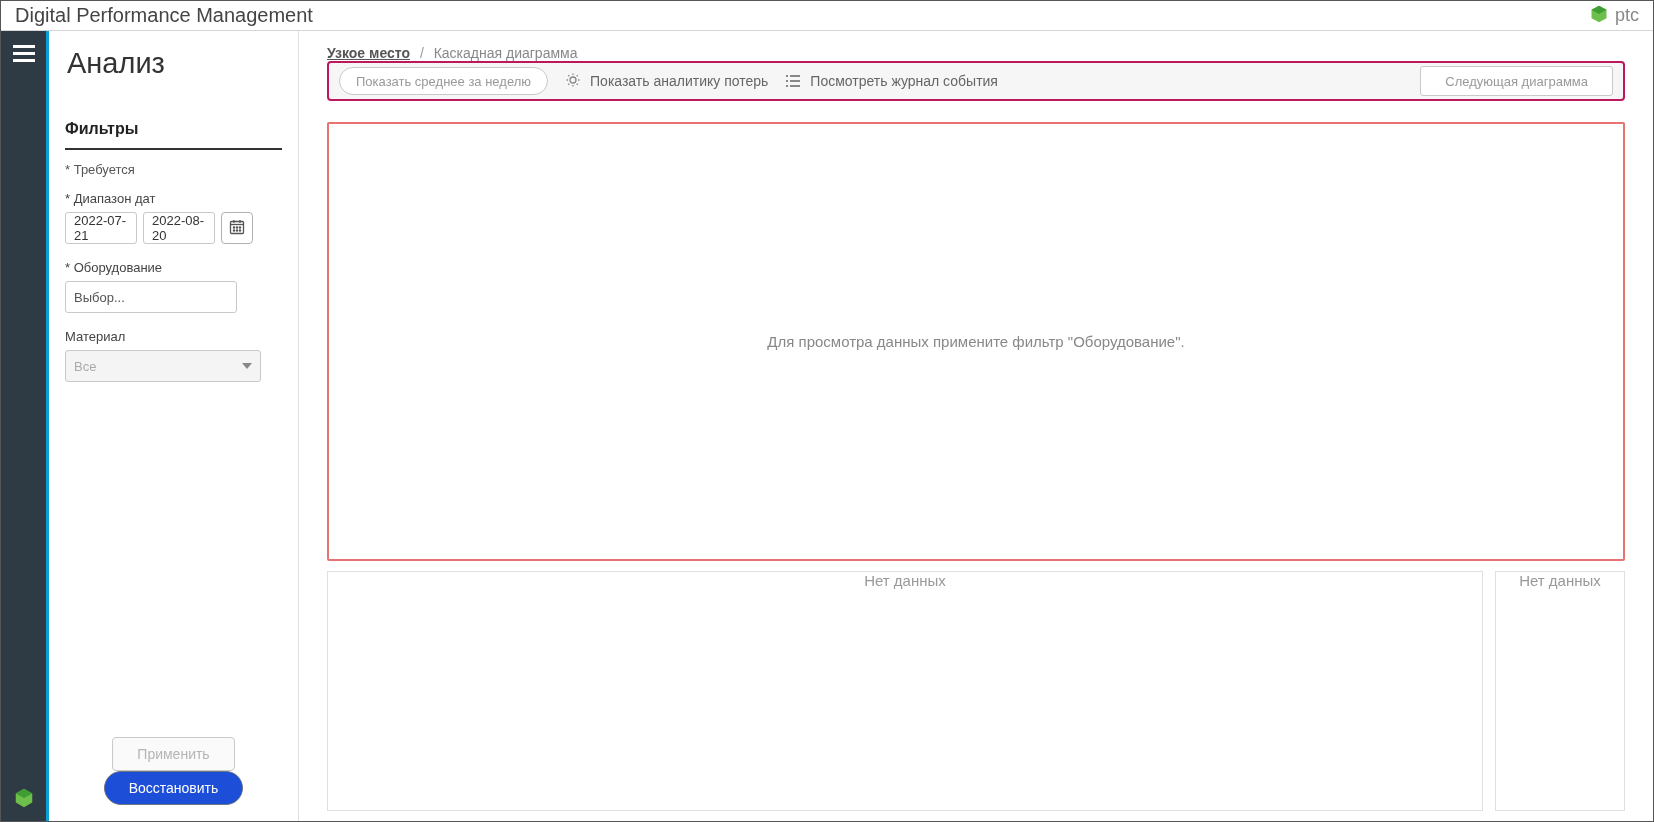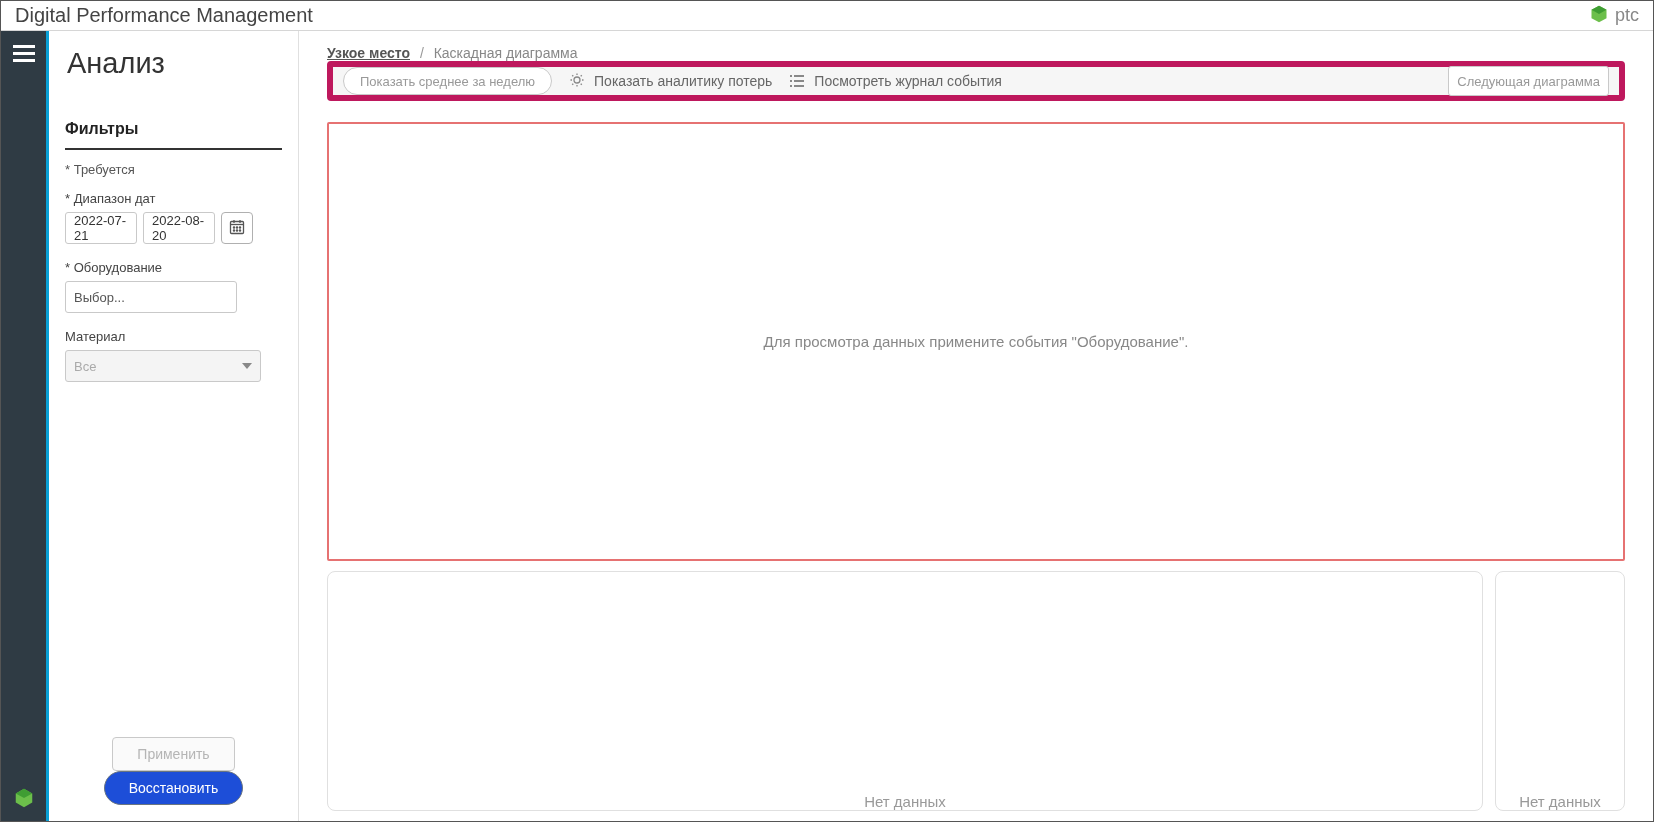--- a/index.html
+++ b/index.html
@@ -29,29 +29,29 @@
   .select-box { width: 196px; height: 32px; border: 1px solid #c9c9c9; border-radius: 3px; padding: 12px 8px; background: #f4f4f4; color: #888; display: flex; align-items: center; justify-content: space-between; cursor: pointer; }
   .select-box.disabled { background: #f4f4f4; color: #aaa; }
   .sidebar-footer { padding: 8px 16px 4px 16px; display: flex; flex-direction: column; align-items: center; gap: 0; }
   .btn { height: 34px; border-radius: 4px; border: 1px solid #c9c9c9; background: #fff; font-size: 14px; padding: 0 24px; cursor: pointer; display: inline-flex; align-items: center; justify-content: center; }
   .btn-disabled { color: #b5b5b5; background: #fafafa; cursor: default; }
   .btn-primary { background: #1d4ed8; color: #fff; border-color: #6a7580; border-radius: 17px; }
   .main { flex: 1; display: flex; flex-direction: column; padding: 14px 28px 10px 28px; min-width: 0; }
   .breadcrumb { font-size: 14px; color: #888; }
   .breadcrumb a { color: #555; text-decoration: underline; font-weight: 600; }
   .breadcrumb-sep { margin: 0 6px; color: #999; }
-  .toolbar { height: 40px; border: 6px solid #be185d; background: #f6f6f6; border-radius: 4px; display: flex; align-items: center; padding: 0 10px; gap: 16px; margin-bottom: 21px; }
+  .toolbar { height: 40px; border: 2px solid #be185d; background: #f6f6f6; border-radius: 4px; display: flex; align-items: center; padding: 0 10px; gap: 16px; margin-bottom: 21px; }
   .pill { border: 1px solid #c9c9c9; background: #fff; height: 28px; border-radius: 20px; padding: 0 16px; font-size: 13px; color: #999; display: inline-flex; align-items: center; cursor: default; }
   .tool-link { display: inline-flex; align-items: center; gap: 8px; font-size: 14px; color: #666; cursor: pointer; }
   .tool-link svg { display: block; }
   .toolbar-spacer { flex: 1; }
-  .rect-btn { border: 1px solid #c9c9c9; background: #fff; height: 30px; border-radius: 3px; padding: 0 8px; font-size: 13px; color: #999; display: inline-flex; align-items: center; cursor: default; }
+  .rect-btn { border: 1px solid #c9c9c9; background: #fff; height: 30px; border-radius: 3px; padding: 0 24px; font-size: 13px; color: #999; display: inline-flex; align-items: center; cursor: default; }
   .chart-area { flex: 1; border: 2px solid #e67272; border-radius: 2px; display: flex; align-items: center; justify-content: center; color: #888; font-size: 15px; margin-bottom: 10px; min-height: 200px; }
   .bottom-row { display: flex; gap: 12px; height: 240px; }
-  .panel { border: 1px solid #e0e0e0; border-radius: 8px; display: flex; align-items: flex-end; justify-content: center; color: #999; font-size: 15px; background: #fff; }
+  .panel { border: 1px solid #e0e0e0; border-radius: 0; display: flex; align-items: flex-start; justify-content: center; color: #999; font-size: 15px; background: #fff; }
   .panel-left { flex: 1; }
   .panel-right { width: 130px; }
   .chevron { width: 0; height: 0; border-left: 5px solid transparent; border-right: 5px solid transparent; border-top: 6px solid #888; }
 </style>
 </head>
 <body>
 
 <div class="app">
 
   <div class="topbar">
@@ -178,21 +178,21 @@
           </span>
           <span>Посмотреть журнал события</span>
         </div>
 
         <div class="toolbar-spacer"></div>
 
         <div class="rect-btn">Следующая диаграмма</div>
       </div>
 
       <div class="chart-area">
-        <span>Для просмотра данных примените события "Оборудование".</span>
+        <span>Для просмотра данных примените фильтр "Оборудование".</span>
       </div>
 
       <div class="bottom-row">
         <div class="panel panel-left">
           <span>Нет данных</span>
         </div>
         <div class="panel panel-right">
           <span>Нет данных</span>
         </div>
       </div>

